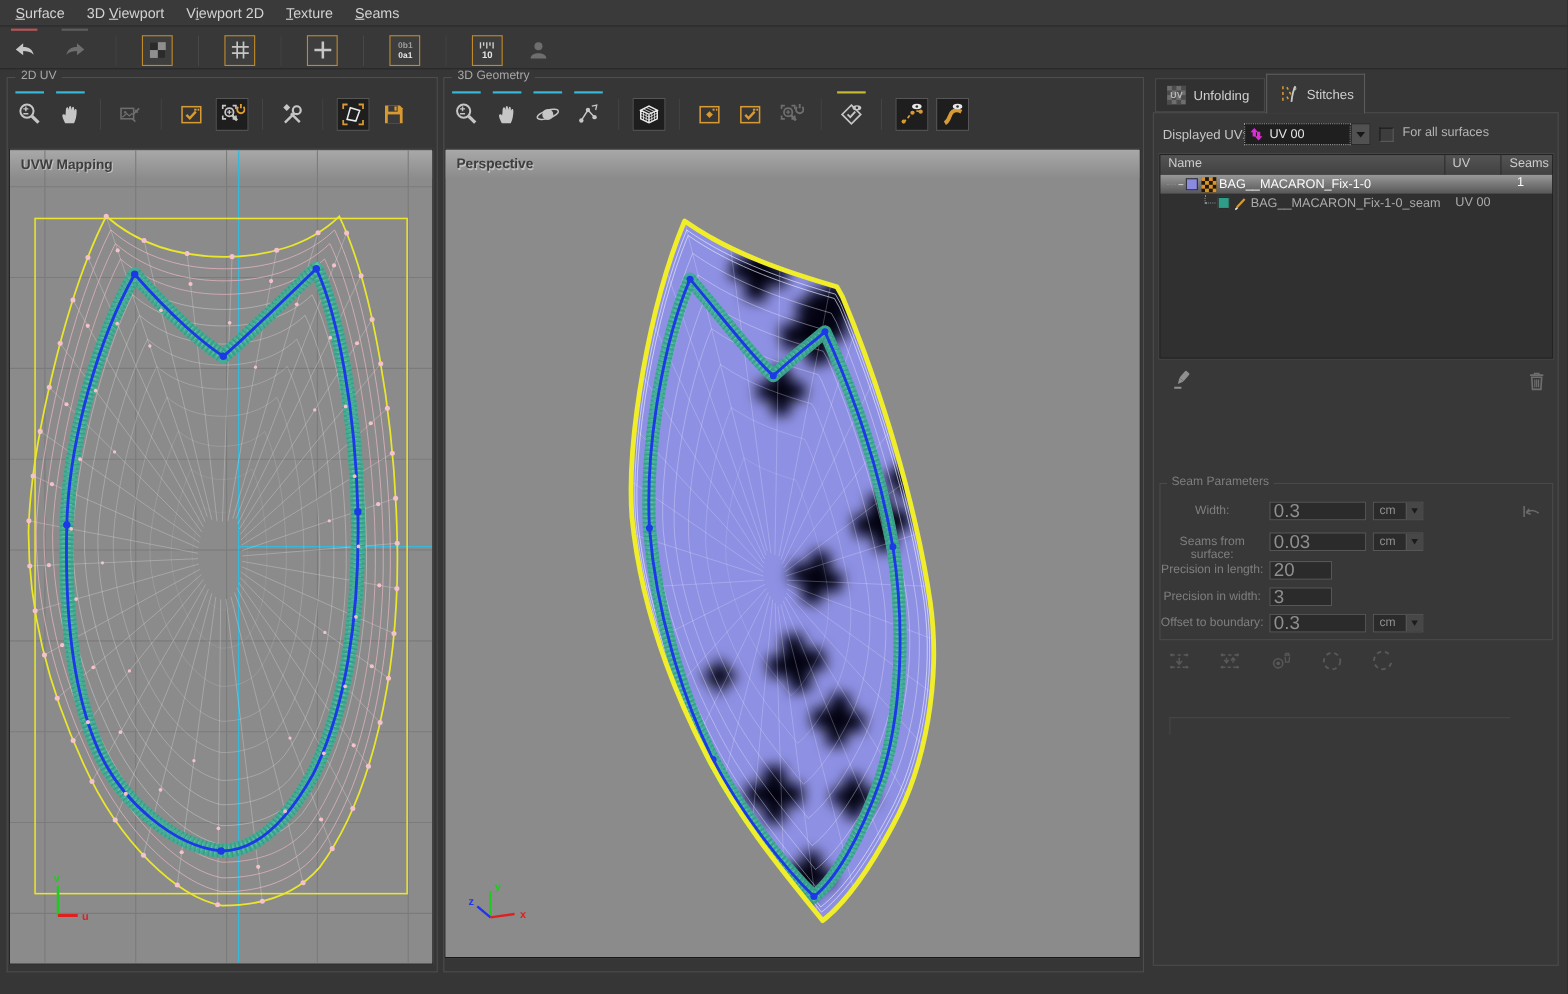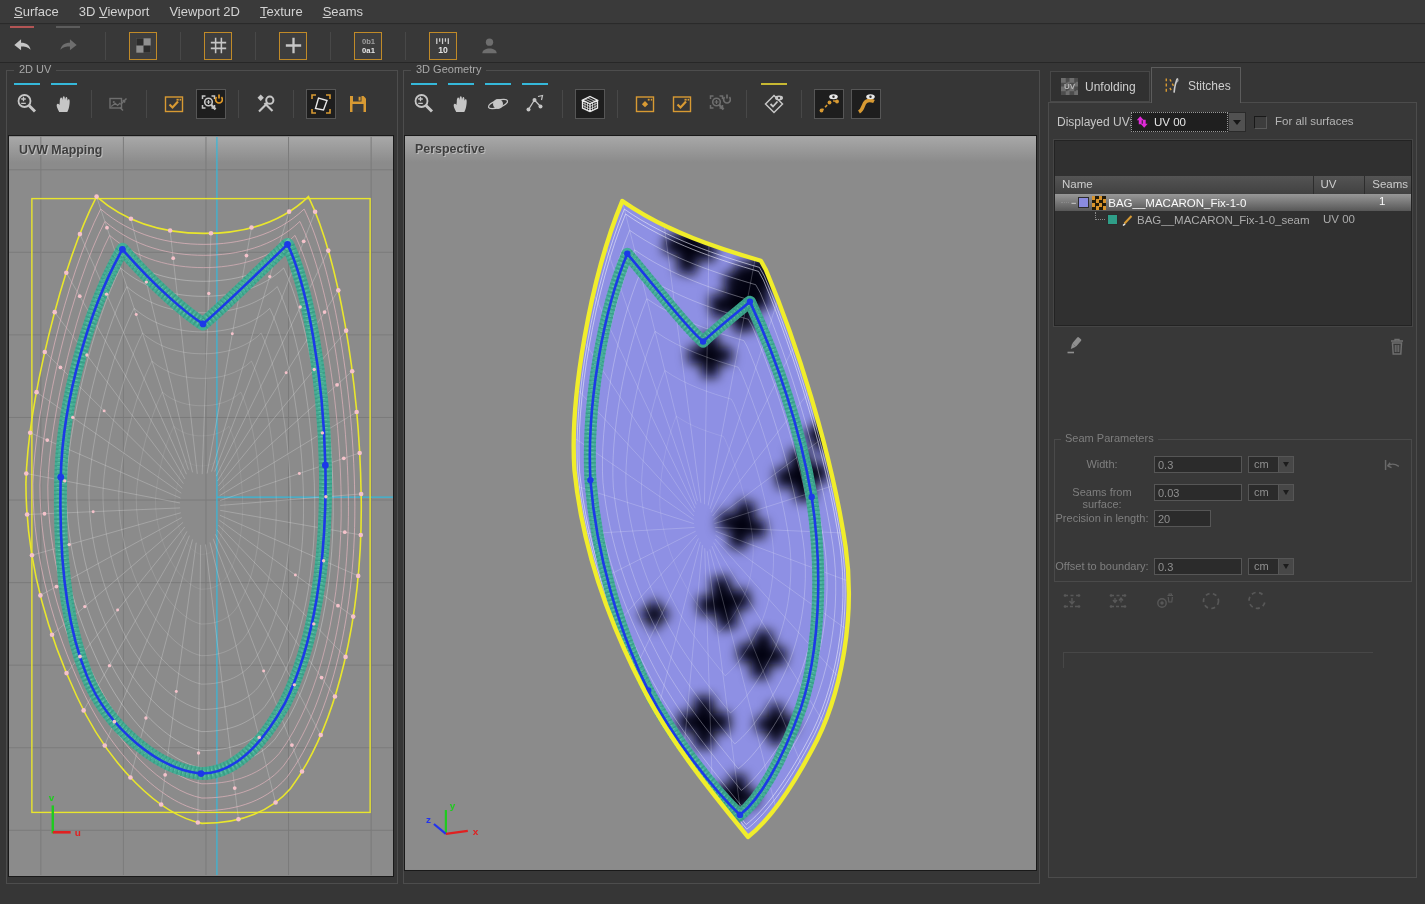--- a/index.html
+++ b/index.html
@@ -53,21 +53,21 @@
   .caret-btn{position:absolute;left:179px;top:0;width:18px;height:20px;background:#515151;border:1px solid #2a2a2a;
              display:flex;align-items:center;justify-content:center;}
   .caret{width:0;height:0;border-left:4px solid transparent;border-right:4px solid transparent;border-top:5px solid #171717;}
   .checkbox{position:absolute;left:205px;top:4px;width:13px;height:13px;background:#3d3d3d;
             border-top:1px solid #191919;border-left:1px solid #191919;border-bottom:1px solid #5a5a5a;border-right:1px solid #5a5a5a;}
   .cblabel{position:absolute;left:226px;top:3px;font-size:11.5px;color:#b4b4b4;}
 
   
   #ttable{position:absolute;left:5px;top:37px;width:358px;height:186px;background:#303030;
           border:1px solid #232323;box-shadow:0 0 0 1px #454545;}
-  .thead{display:flex;height:18px;background:linear-gradient(#545454,#414141);margin-top:35px;}
+  .thead{display:flex;height:18px;background:linear-gradient(#545454,#414141);}
   .th{font-size:11.5px;color:#cdcdcd;border-right:1px solid #2d2d2d;padding:2px 0 0 7px;}
   .th.c0{width:260px;} .th.c1{width:52px;} .th.c2{width:46px;border-right:none;}
   .trow{position:relative;height:17px;display:flex;align-items:center;font-size:11.5px;}
   .trow.sel{background:linear-gradient(#989898,#575757);color:#fafafa;}
   .trow .uvcell{position:absolute;left:268px;top:2px;}
   .trow .seamcell{position:absolute;left:324px;top:1px;}
   .branch{border-bottom:1px dotted #8a8a8a;}
   .swatch{width:11px;height:11px;border:1px solid #2c2c2c;flex:0 0 auto;}
   .checker-o{width:14px;height:14px;flex:0 0 auto;margin-left:3px;
              background:conic-gradient(#221a08 0 25%,#d8932b 0 50%,#221a08 0 75%,#d8932b 0);background-size:7px 7px;}
@@ -81,21 +81,21 @@
   .glegend.dim{color:#7e7e7e;}
 
   .stitch-btn{position:absolute;display:flex;align-items:center;justify-content:center;}
   .stitch-btn svg{width:24px;height:24px;}
   #stitch-free-btn{left:6px;top:8px;width:40px;height:35px;background:#1c1c1c;border:1px solid #c18a2c;}
   #stitch-edge-btn{left:53px;top:10px;width:36px;height:31px;}
 
   .srow{position:absolute;left:0;height:17px;width:100%;}
   .slabel{position:absolute;left:0;width:94px;text-align:center;font-size:11px;color:#7f7f7f;top:2px;}
   .sinput{position:absolute;left:99px;top:0;height:17px;width:88px;background:#2b2b2b;border:1px solid #565656;
-          color:#8f8f8f;font-size:11px;font-family:"Liberation Sans",sans-serif;padding:0 3px;outline:none;}
+          color:#8f8f8f;font-size:17px;font-family:"Liberation Sans",sans-serif;padding:0 3px;outline:none;}
   .sinput.narrow{width:57px;}
   .unit{position:absolute;left:193px;top:0;width:46px;height:17px;background:#2b2b2b;border:1px solid #565656;display:flex;}
   .unit-txt{flex:1;font-size:11px;color:#8f8f8f;padding:1px 0 0 5px;}
   .unit-btn{width:15px;background:#474747;border-left:1px solid #565656;display:flex;align-items:center;justify-content:center;}
   .unit-btn .caret{border-top-color:#1c1c1c;border-left-width:3.5px;border-right-width:3.5px;}
 
   #iconrow{position:absolute;left:8px;top:482px;display:flex;gap:15px;}
   #iconrow .tbtn{width:31px;height:31px;}
   #emptycorner{position:absolute;left:14px;top:549px;width:310px;height:16px;
                border-top:1px solid #474747;border-left:1px solid #474747;}
@@ -778,20 +778,24 @@
             <span class="unit-txt">cm</span>
             <span class="unit-btn">
                 <i class="caret"></i>
               </span>
           </span>
         </div>
         <div class="srow" style="top:70px;">
           <span class="slabel">Precision in length:</span>
           <input class="sinput narrow" readonly="" value="20" style="">
         </div>
+        <div class="srow" style="top:94px;">
+          <span class="slabel">Precision in width:</span>
+          <input class="sinput narrow" readonly="" value="3" style="">
+        </div>
         <div class="srow" style="top:118px;">
           <span class="slabel">Offset to boundary:</span>
           <input class="sinput" readonly="" value="0.3" style="">
           <span class="unit">
             <span class="unit-txt">cm</span>
             <span class="unit-btn">
                 <i class="caret"></i>
               </span>
           </span>
         </div>

